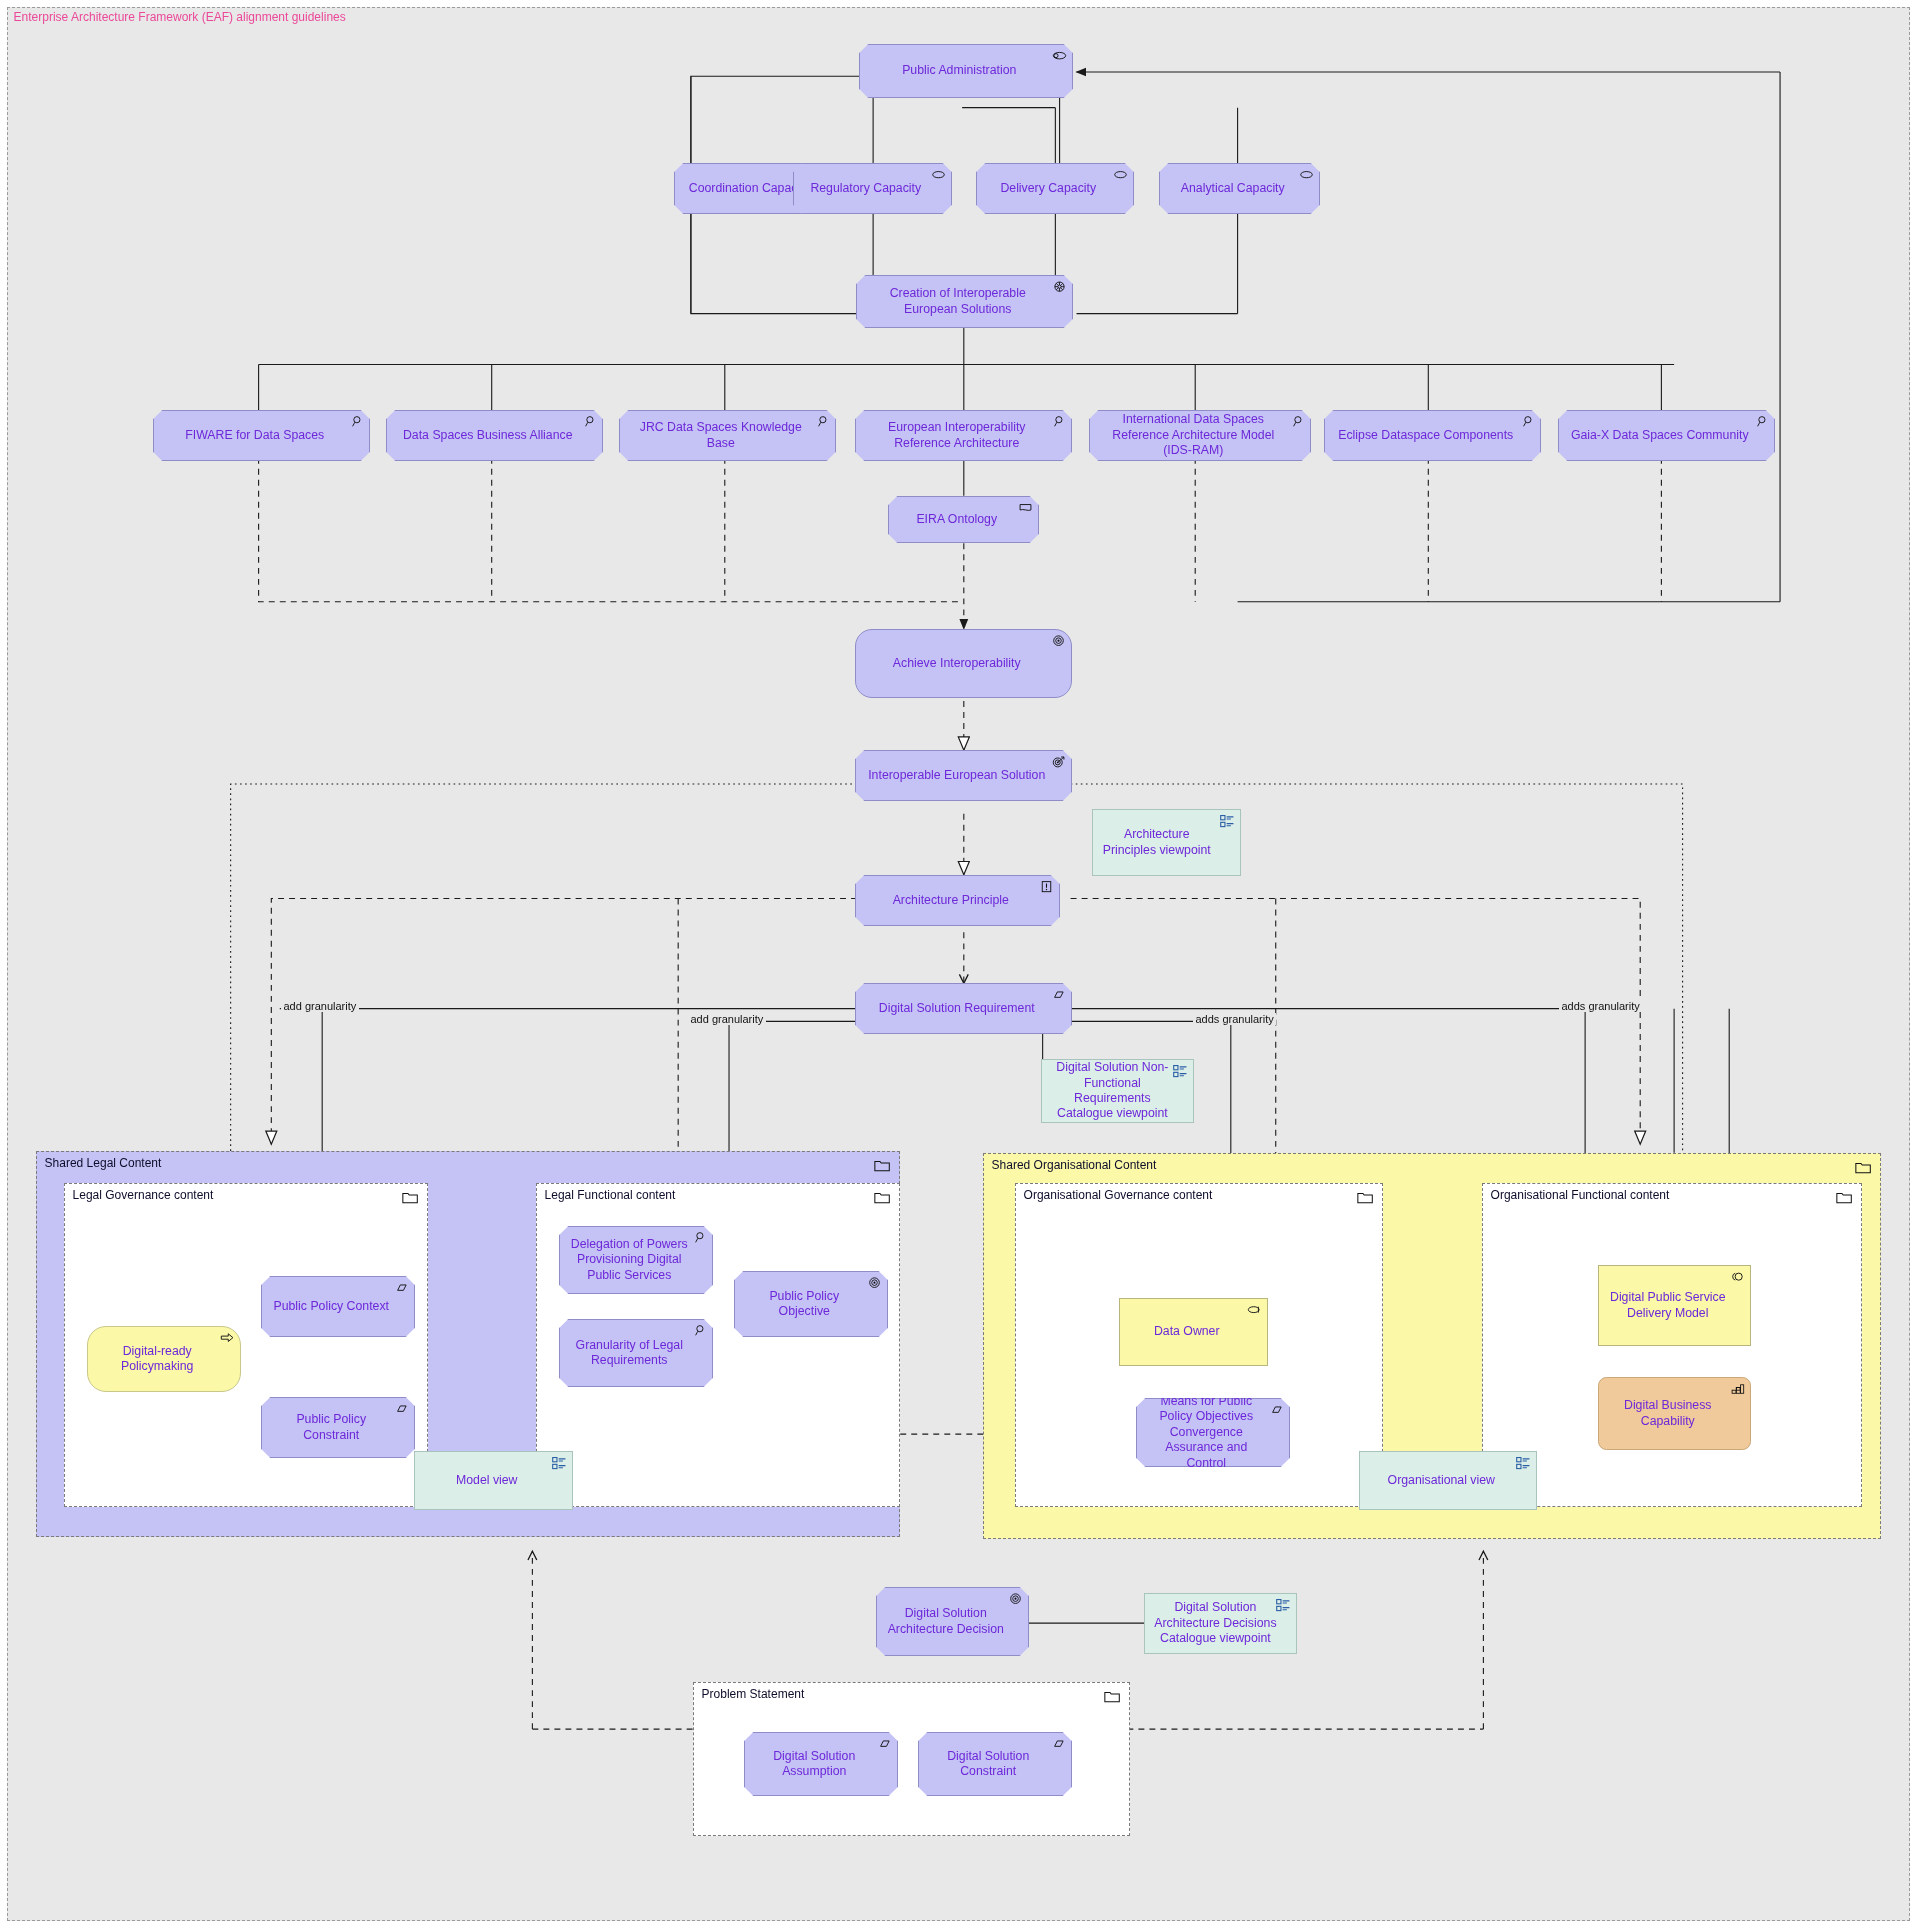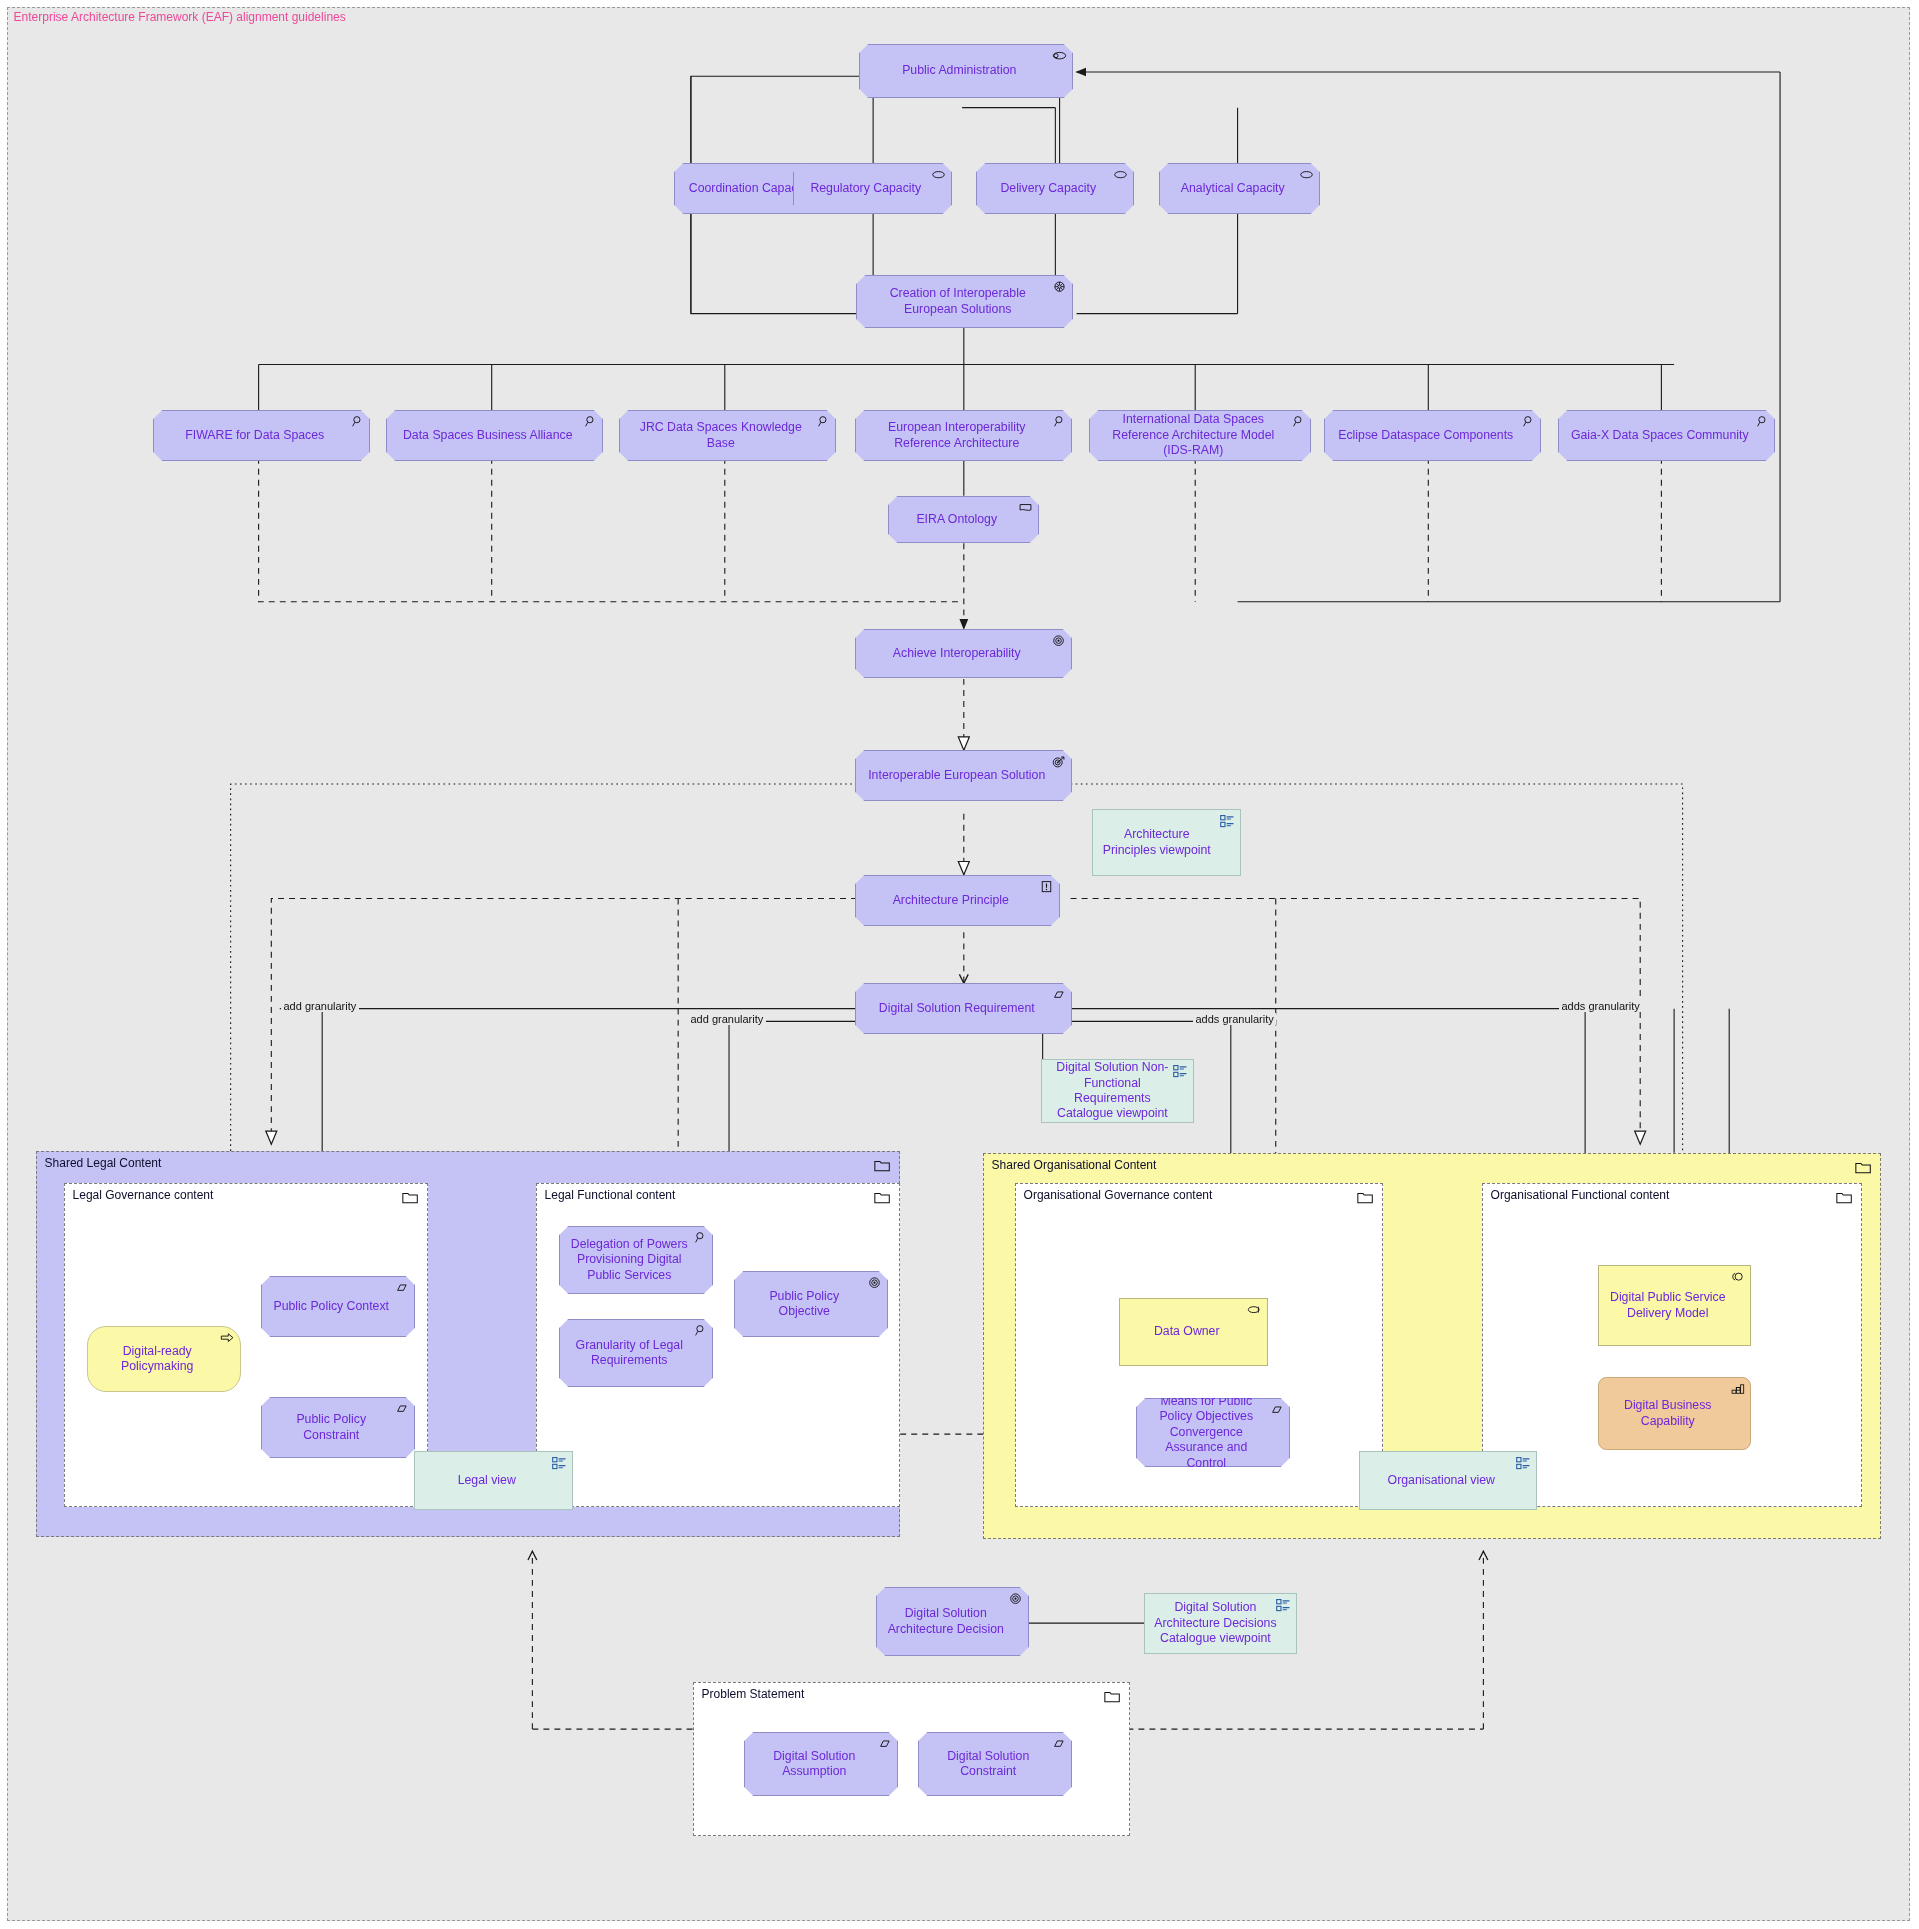--- a/index.html
+++ b/index.html
@@ -321,21 +321,21 @@
     </svg>
   </div>
 
   <div class="el oct" style="left:888px;top:496px;width:151px;height:47px;">
     <span class="lbl">EIRA Ontology</span>
     <svg class="icon" viewBox="0 0 22 18">
       <path d="M4,5 L18,5 L18,12 C15,14 8,10 4,12 Z" fill="none" stroke="#111" stroke-width="1.2"></path>
     </svg>
   </div>
 
-  <div class="el oct" style="left:855px;top:629px;width:217px;height:49px;">
+  <div class="el oct" style="left:855px;top:629px;width:217px;height:69px;border-radius:17px;">
     <span class="lbl">Achieve Interoperability</span>
     <svg class="icon" viewBox="0 0 22 18">
       <circle cx="11" cy="9" r="6.2" fill="none" stroke="#111" stroke-width="1.2"></circle>
       <circle cx="11" cy="9" r="3.6" fill="none" stroke="#111" stroke-width="1.2"></circle>
       <circle cx="11" cy="9" r="1.4" fill="#111"></circle>
     </svg>
   </div>
 
   <div class="el oct" style="left:855px;top:750px;width:217px;height:51px;">
     <span class="lbl">Interoperable European Solution</span>
@@ -376,21 +376,21 @@
   <div class="el vp" style="left:1041px;top:1059px;width:153px;height:64px;padding:3.4px 17px 3.4px 6.8px;">
     <span class="lbl">Digital Solution Non-Functional Requirements Catalogue viewpoint</span>
     <svg class="icon" viewBox="0 0 20 18">
       <rect x="2" y="3" width="5" height="5" fill="none" stroke="#2a5fa5" stroke-width="1.3"></rect>
       <rect x="2" y="11" width="5" height="5" fill="none" stroke="#2a5fa5" stroke-width="1.3"></rect>
       <path d="M9,4.5 L17,4.5 M9,7 L14,7 M9,12.5 L17,12.5 M9,15 L14,15" stroke="#2a5fa5" stroke-width="1.3"></path>
     </svg>
   </div>
 
   <div class="el vp" style="left:414px;top:1451px;width:159px;height:59px;">
-    <span class="lbl">Legal view</span>
+    <span class="lbl">Model view</span>
     <svg class="icon" viewBox="0 0 20 18">
       <rect x="2" y="3" width="5" height="5" fill="none" stroke="#2a5fa5" stroke-width="1.3"></rect>
       <rect x="2" y="11" width="5" height="5" fill="none" stroke="#2a5fa5" stroke-width="1.3"></rect>
       <path d="M9,4.5 L17,4.5 M9,7 L14,7 M9,12.5 L17,12.5 M9,15 L14,15" stroke="#2a5fa5" stroke-width="1.3"></path>
     </svg>
   </div>
 
   <div class="el vp" style="left:1359px;top:1451px;width:178px;height:59px;">
     <span class="lbl">Organisational view</span>
     <svg class="icon" viewBox="0 0 20 18">

